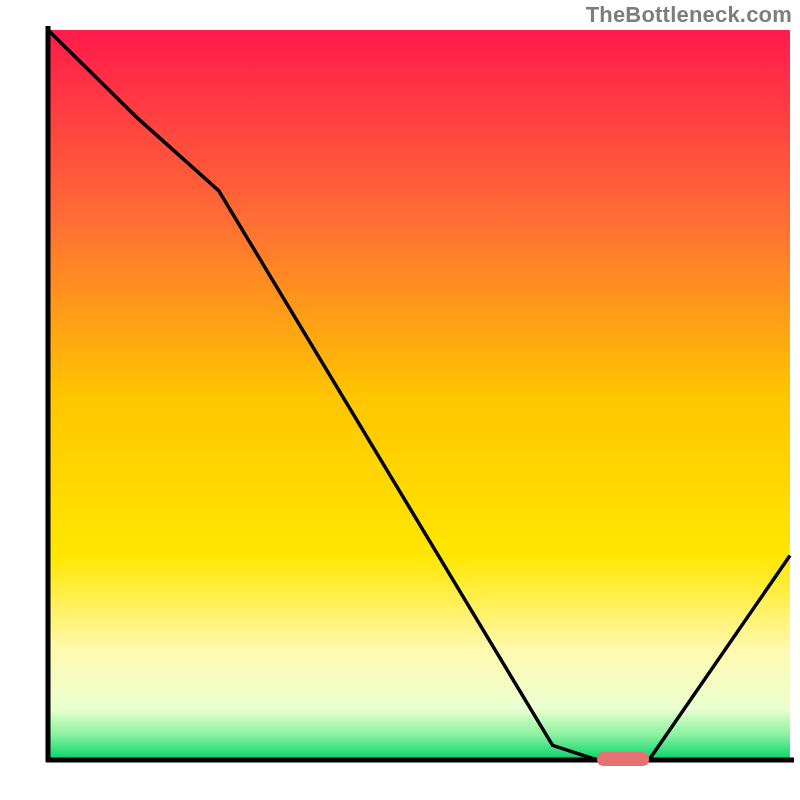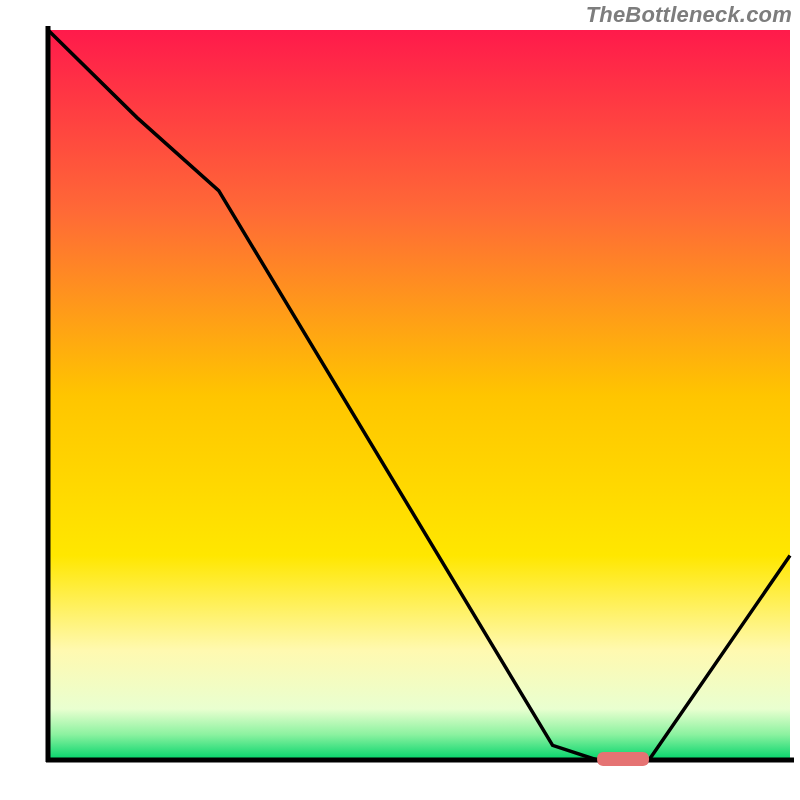--- a/index.html
+++ b/index.html
@@ -8,21 +8,20 @@
     width: 800px;
     height: 800px;
     background: #fff;
     font-family: Arial, Helvetica, sans-serif;
     overflow: hidden;
   }
   .wrap {
     position: relative;
     width: 800px;
     height: 800px;
-    font-style: italic;
   }
   .watermark {
     position: absolute;
     top: 2px;
     right: 8px;
     font-size: 22px;
     font-weight: 600;
     color: #7d7d7d;
     letter-spacing: 0.2px;
   }

